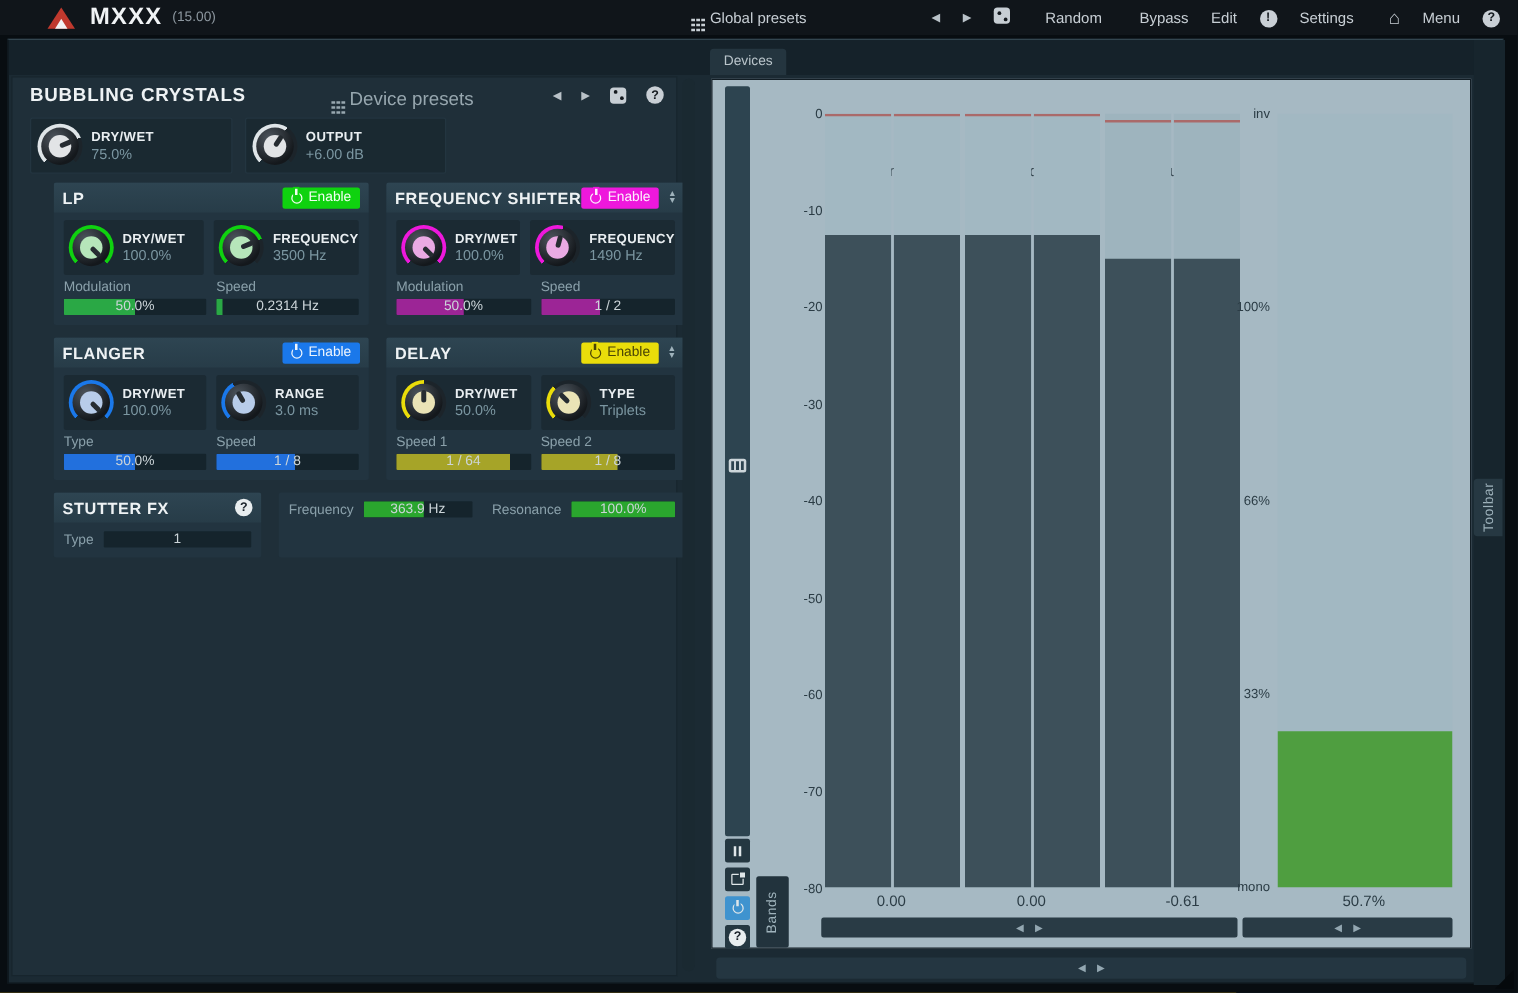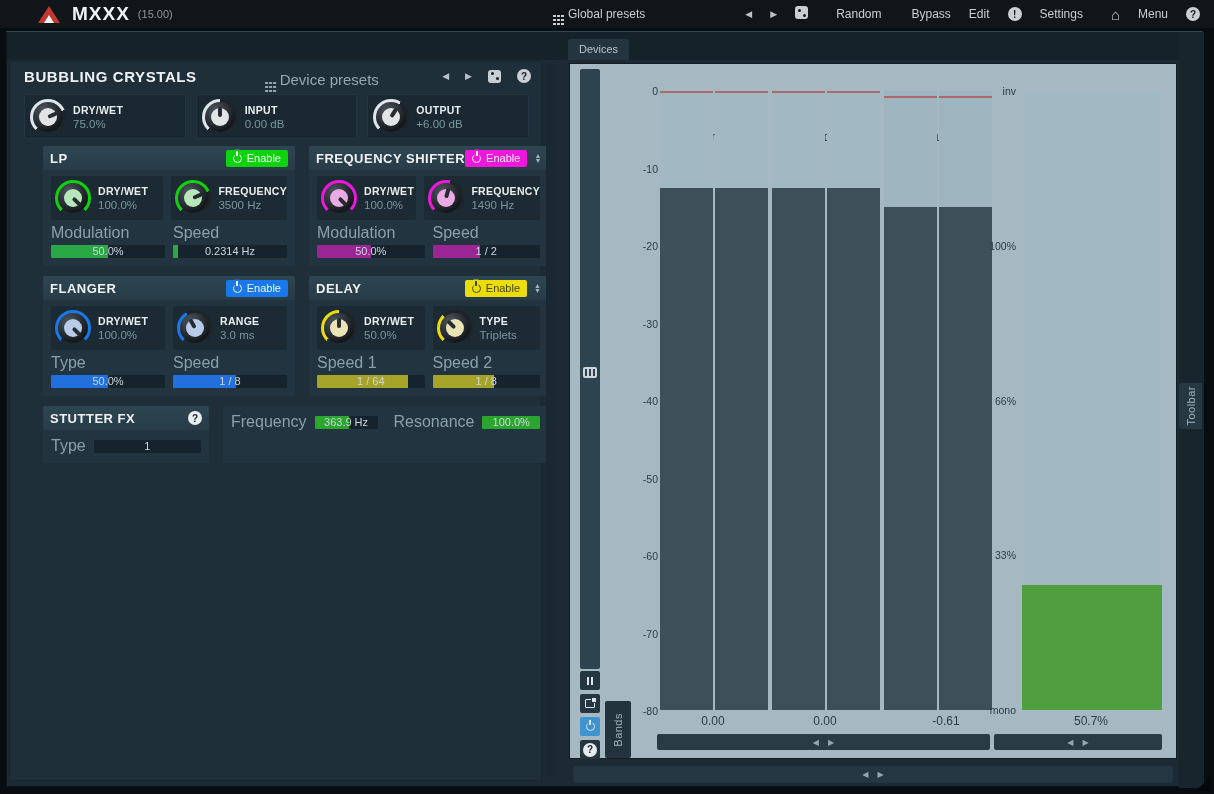--- a/index.html
+++ b/index.html
@@ -71,21 +71,21 @@
     font-size:11px; display:flex; align-items:center; gap:5px; }
   .pwr { position:relative; width:9px; height:9px; border:1.5px solid currentColor; border-radius:50%; display:inline-block; }
   .pwr::after { content:''; position:absolute; left:50%; top:-3.5px; width:2px; height:5px; margin-left:-1px;
     background:currentColor; box-shadow:0 0 0 1.5px var(--ac); }
   .stepper { margin-left:7px; display:flex; flex-direction:column; line-height:5.5px; font-size:7px; color:#9fb3bc; }
   .mhelp { margin-left:auto; }
   .mbody { padding:6px 8px 8px; }
   .krow { display:grid; grid-template-columns:1fr 1fr; gap:8px; }
   .kcell { background:#1b2a33; border-radius:2px; height:44px; display:flex; align-items:center; padding-left:4px; }
   .srow { display:grid; grid-template-columns:1fr 1fr; gap:8px; margin-top:4px; }
-  .slabel { font-size:16px; color:#8aa0aa; margin-bottom:3px; }
+  .slabel { font-size:11px; color:#8aa0aa; margin-bottom:3px; }
   .strack { position:relative; height:13px; background:#15242c; border-radius:1px; overflow:hidden; }
   .sfill { position:absolute; left:0; top:0; bottom:0; background:var(--fill); }
   .sval { position:absolute; inset:0; text-align:center; font-size:11px; line-height:13px; color:#ccd5d9; }
   .spair { display:flex; align-items:center; gap:8px; margin-top:5px; }
   .spair .slabel { margin:0; flex:none; }
   .spair .strack { flex:1; }
 
   
   .meter-panel { position:absolute; left:562px; top:31px; width:608px; height:696px; background:#a6b9c3;
     border:1px solid #121d24; }
@@ -182,32 +182,20 @@
                 <div class="kbody"></div>
                 <div class="kcap"></div>
                 <div class="kptr"></div>
             </div>
             <div class="ktext">
                 <div class="klabel">DRY/WET</div>
                 <div class="kvalue">75.0%</div>
               </div>
           </div>
           <div class="mcell">
-            <div class="knob" style="--sweep: 135; --pa: 0deg; --arc: #dfe5e8; --kc: #e2e4e6;">
-              <div class="kring"></div>
-                <div class="kbody"></div>
-                <div class="kcap"></div>
-                <div class="kptr"></div>
-            </div>
-            <div class="ktext">
-                <div class="klabel">INPUT</div>
-                <div class="kvalue">0.00 dB</div>
-              </div>
-          </div>
-          <div class="mcell">
             <div class="knob" style="--sweep: 168; --pa: 33deg; --arc: #dfe5e8; --kc: #e2e4e6;">
               <div class="kring"></div>
                 <div class="kbody"></div>
                 <div class="kcap"></div>
                 <div class="kptr"></div>
             </div>
             <div class="ktext">
                 <div class="klabel">OUTPUT</div>
                 <div class="kvalue">+6.00 dB</div>
               </div>

